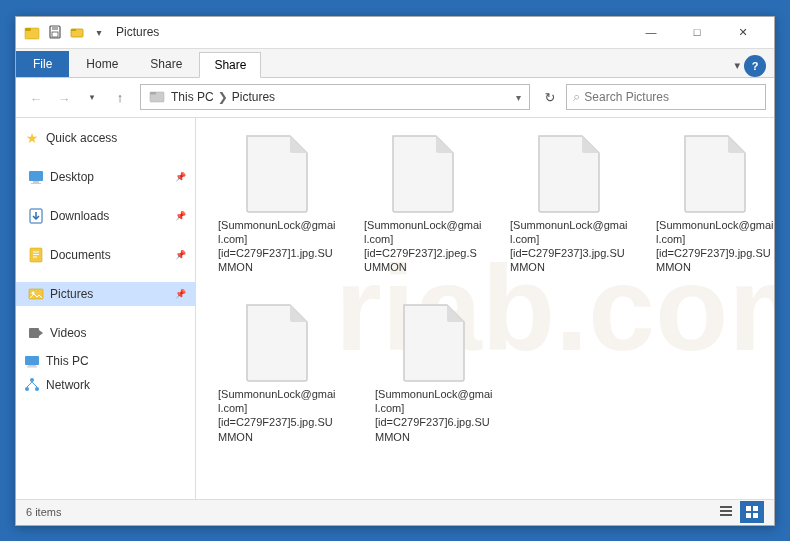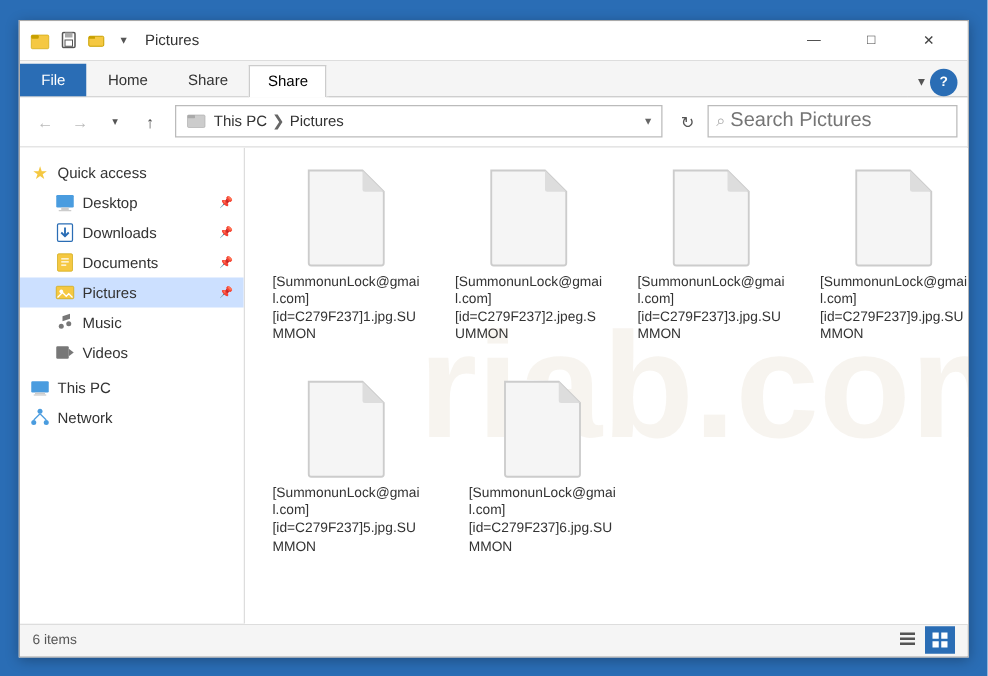--- a/index.html
+++ b/index.html
@@ -172,21 +172,21 @@
       display: flex;
       align-items: center;
       padding: 0 6px;
       gap: 4px;
       font-size: 12px;
       color: #aaa;
     }
     .search-bar input {
       border: none;
       outline: none;
-      font-size: 16px;
+      font-size: 12px;
       color: #4d7c0f;
       background: transparent;
       width: 100%;
     }
 
     
     .main-content {
       display: flex;
       flex: 1;
       overflow: hidden;
@@ -205,21 +205,21 @@
       display: flex;
       align-items: center;
       height: 24px;
       padding: 0 8px;
       font-size: 12px;
       cursor: pointer;
       gap: 6px;
       color: #333;
     }
     .sidebar-item.selected { background: #cce0ff; }
-    .sidebar-item.indent1 { padding-left: 28px; }
+    .sidebar-item.indent1 { padding-left: 12px; margin-top: 15px; }
     .sidebar-icon {
       width: 16px;
       height: 16px;
       flex-shrink: 0;
       display: flex;
       align-items: center;
       justify-content: center;
       font-size: 13px;
     }
     .pin-icon {
@@ -448,30 +448,20 @@
           <svg width="16" height="16" viewBox="0 0 16 16">
               <rect x="1" y="3" width="14" height="10" rx="1" fill="#f5c842" stroke="#c8a000" stroke-width="0.5"></rect>
               <circle cx="5" cy="7" r="1.5" fill="#fff"></circle>
               <path d="M2 12 L6 8 L9 11 L11 9 L14 12" stroke="#fff" stroke-width="1" fill="none"></path>
             </svg>
         </span>
         <span>Pictures</span>
         <span class="pin-icon">📌</span>
       </div>
       <div class="sidebar-item indent1">
-        <span class="sidebar-icon icon-music">
-          <svg width="16" height="16" viewBox="0 0 16 16">
-              <path d="M6 3 L12 1 L12 5 L6 7 Z" fill="#777"></path>
-              <circle cx="5" cy="11" r="2" fill="#777"></circle>
-              <circle cx="11" cy="9" r="2" fill="#777"></circle>
-            </svg>
-        </span>
-        <span>Music</span>
-      </div>
-      <div class="sidebar-item indent1">
         <span class="sidebar-icon icon-videos">
           <svg width="16" height="16" viewBox="0 0 16 16">
               <rect x="1" y="3" width="10" height="10" rx="1" fill="#777"></rect>
               <polygon points="11,5 15,8 11,11" fill="#777"></polygon>
             </svg>
         </span>
         <span>Videos</span>
       </div>
       <div style="height:4px;"></div>
       <div class="sidebar-item">

